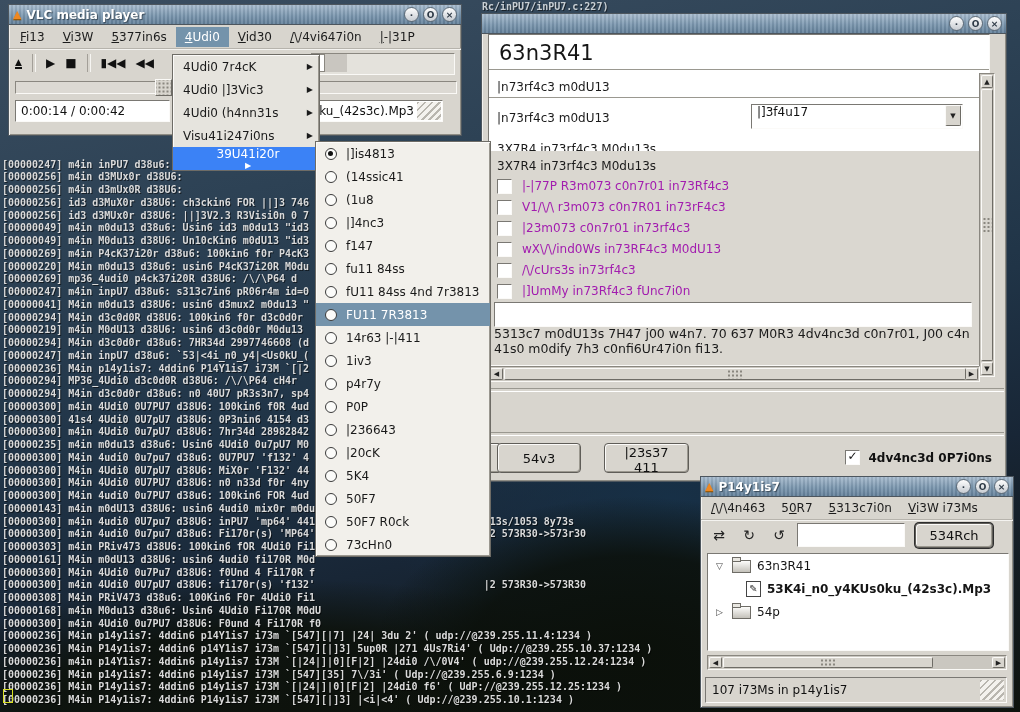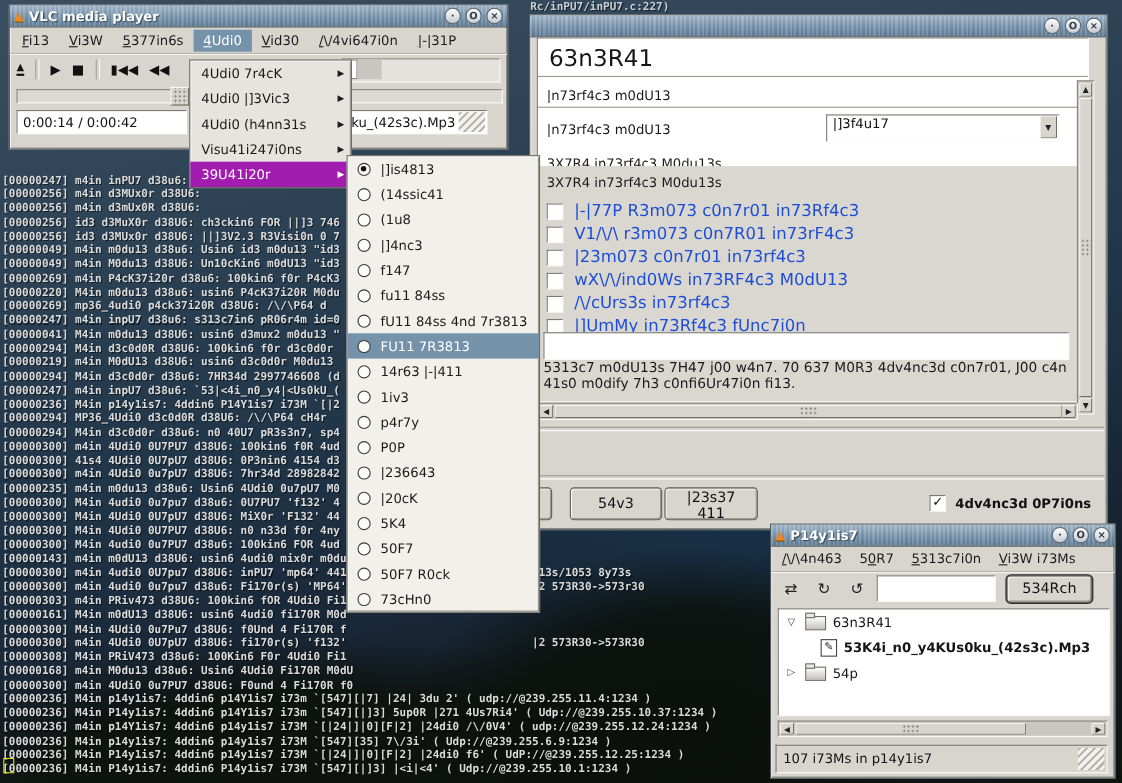--- a/index.html
+++ b/index.html
@@ -81,21 +81,21 @@
   }
   
   .menu-panel{
     position:absolute;border:1px solid #6e6c66;
     box-shadow:inset 1px 1px 0 #fbfaf8, inset -1px -1px 0 #9a978f;z-index:30;
   }
   #audio-menu{left:172px;top:54px;width:146px;background:#e6e4de;}
   .am-item{height:23px;display:flex;align-items:center;padding:0 6px 0 10px;font-size:12px;color:#1a1a1a;}
   .am-item .lbl{flex:1;white-space:pre;}
   .am-item .arrow{font-size:8px;}
-  .am-item.hl{background:#a21caf;color:#fff;}
+  .am-item.hl{background:#3b82f6;color:#fff;flex-direction:column;}
   #eq-menu{left:315px;top:141px;width:174px;background:#f2f0eb;}
   .eq-item{height:23px;display:flex;align-items:center;gap:9px;padding:0 6px 0 9px;font-size:12px;color:#1a1a1a;}
   .eq-item.hl{background:#7493ab;color:#fff;}
   .radio{width:10px;height:10px;border:1px solid #3b3b3b;border-radius:50%;background:#fbfbf9;position:relative;flex:0 0 auto;}
   .eq-item.sel .radio::after{content:"";position:absolute;left:2px;top:2px;width:5px;height:5px;border-radius:50%;background:#111;}
   .eq-item .lbl{white-space:pre;}
   
   #prefs-win{left:481px;top:13px;width:524px;height:467px;z-index:5;overflow:hidden;}
   .prefs-pane{
     position:absolute;left:6px;top:20px;width:500px;height:330px;background:#fff;
@@ -104,21 +104,21 @@
   .prefs-head{font-size:21px;color:#161616;margin:6px 0 4px 10px;}
   .rule{height:2px;border-top:1px solid #9a9890;border-bottom:1px solid #fff;}
   .sect-label{font-size:12px;color:#1a1a1a;margin:7px 0 3px 8px;}
   .opt-row{position:relative;height:34px;}
   .opt-row .sect-label{position:absolute;left:0;top:10px;margin:0 0 0 8px;}
   .combo{position:absolute;left:262px;top:3px;width:212px;height:25px;background:#fff;border:1px solid;border-color:#7a7873 #fbfaf8 #fbfaf8 #7a7873;display:flex;align-items:flex-start;box-sizing:border-box;}
   .combo .val{flex:1;font-size:12px;padding-left:5px;color:#111;}
   .combo-btn{width:16px;height:21px;margin-right:1px;background:#d8d5ce;border:1px solid;border-color:#fbfaf8 #6e6c66 #6e6c66 #fbfaf8;font-size:7px;text-align:center;line-height:20px;color:#222;box-sizing:border-box;border-radius:2px;}
   .grey-group{background:#dad7d0;position:absolute;left:0;right:0;top:116px;bottom:0;}
   .group-label{font-size:12px;color:#1a1a1a;margin:8px 0 6px 8px;}
-  .cbrow{display:flex;align-items:flex-end;gap:10px;height:21px;padding-left:8px;font-size:15px;color:#1d4ed8;}
+  .cbrow{display:flex;align-items:flex-start;gap:10px;height:21px;padding-left:8px;font-size:12px;color:#a21caf;}
   .cb{width:13px;height:13px;background:#fff;border:1px solid;border-color:#7a7873 #fbfaf8 #fbfaf8 #7a7873;flex:0 0 auto;position:relative;}
   .cbrow.on .cb::after, .advrow .cb::after{content:"✓";position:absolute;left:1px;top:-2px;font-size:12px;color:#111;}
   .cbrow .cb::after{content:none;}
   .custom-input{
     position:absolute;left:5px;top:151px;width:468px;height:23px;background:#fff;
     border:1px solid;border-color:#7a7873 #fbfaf8 #fbfaf8 #7a7873;font-size:12px;padding:0 4px;
     font-family:"DejaVu Sans", sans-serif;
   }
   .help-text{position:absolute;left:5px;top:175px;width:478px;font-size:12.5px;color:#1a1a1a;line-height:15px;}
   
@@ -385,21 +385,21 @@
   <div class="sb" style="left:6px;top:352px;width:492px;height:16px;">
     <span class="sb-btn" style="left:1px;top:1px;width:13px;height:12px;line-height:11px;">◀</span>
     <span class="sb-btn" style="right:1px;top:1px;width:13px;height:12px;line-height:11px;">▶</span>
     <span class="sb-thumb" style="left:15px;top:1px;width:462px;height:12px;">
         <span class="dots"></span>
       </span>
   </div>
   <div class="rule" style="position:absolute;left:2px;right:2px;top:374px;"></div>
   <div class="rule" style="position:absolute;left:2px;right:2px;top:418px;"></div>
   <button class="btn" style="position:absolute;left:-42px;top:429px;width:62px;height:30px;"></button>
-  <button class="btn" style="position:absolute;left:36px;top:429px;width:84px;height:30px;">54v3</button>
+  <button class="btn" style="position:absolute;left:15px;top:429px;width:84px;height:30px;">54v3</button>
   <button class="btn" style="position:absolute;left:122px;top:429px;width:85px;height:30px;">|23s37 411</button>
   <div class="advrow">
     <span class="cb"></span>
     <span>4dv4nc3d 0P7i0ns</span>
   </div>
 </div>
 
 <div class="window" id="pl-win">
   <div class="titlebar">
     <span class="cone">▲</span>

